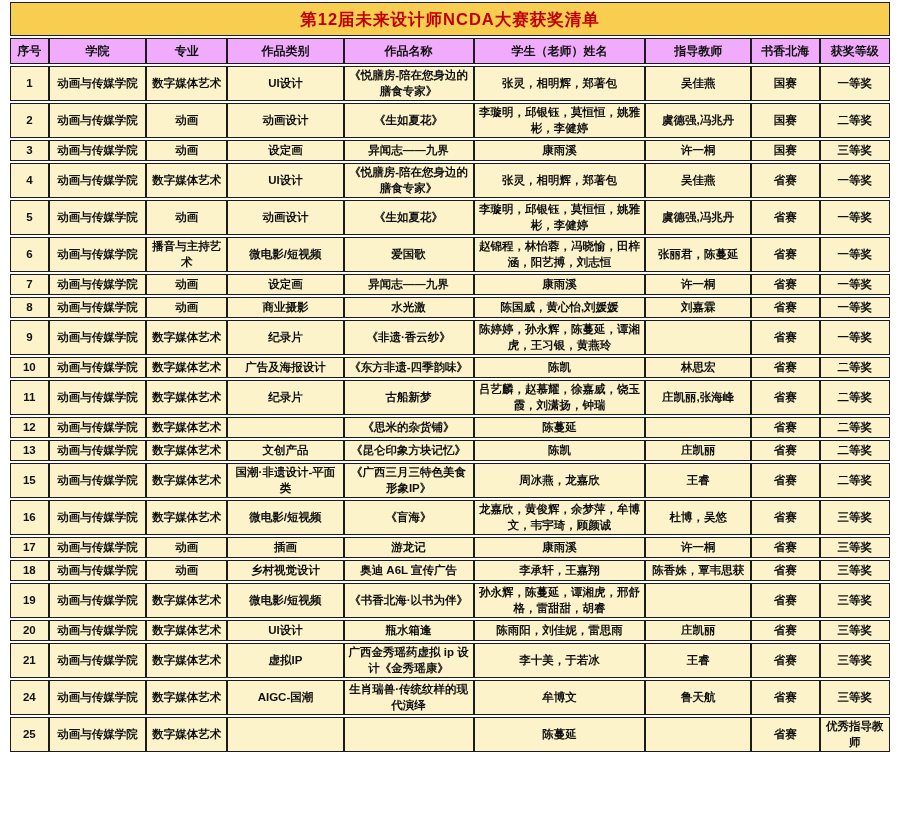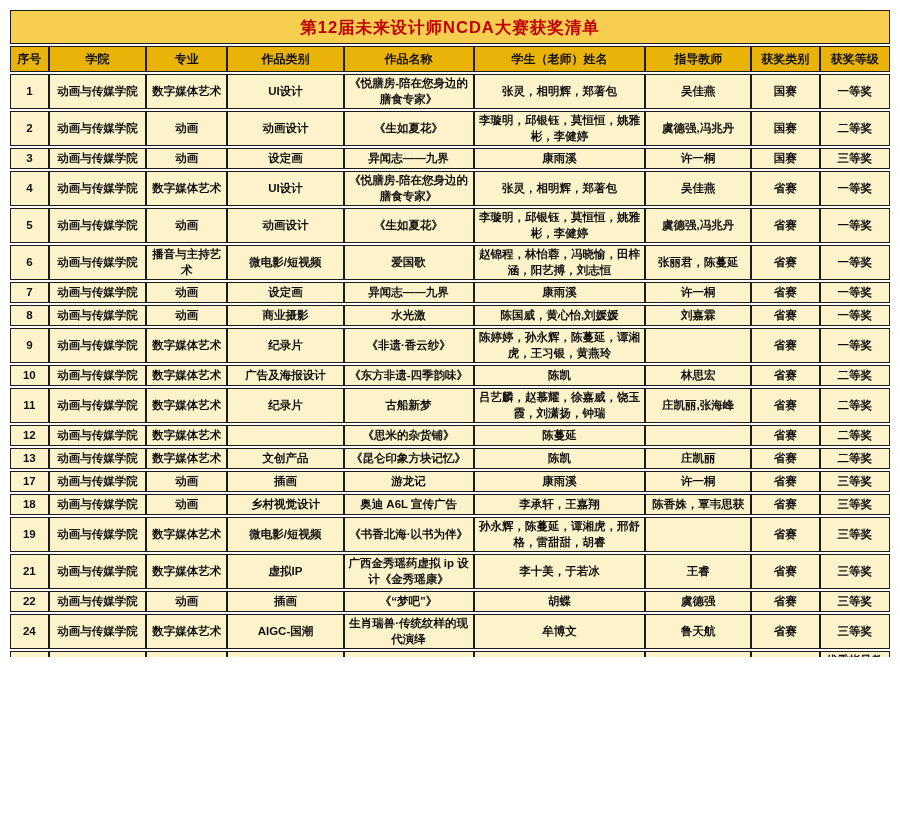--- a/index.html
+++ b/index.html
@@ -1,22 +1,22 @@
 <!DOCTYPE html>
 <html><head>
 <meta charset="utf-8">
 <style>
   html,body{margin:0;padding:0;background:#ffffff;font-family:"Liberation Sans","DejaVu Sans",sans-serif;}
-  .page{width:900px;height:657px;background:#ffffff;box-sizing:border-box;padding:8px 10px;}
+  .page{width:900px;height:836px;background:#ffffff;box-sizing:border-box;padding:0 10px;}
   table.awards{width:880px;border-collapse:separate;border-spacing:0 2px;table-layout:fixed;}
   td,th{border:1.6px solid #1c1c1c;background:#fcf3ca;text-align:center;vertical-align:middle;
         font-size:11.5px;font-weight:bold;color:#111;padding:1px 2px;line-height:1.35;
         overflow-wrap:break-word;word-break:break-all;}
   td.title-cell{background:#f7ce4f;color:#c00000;font-size:16.5px;height:30px;letter-spacing:1px;}
-  th.col-header{background:#eab308;height:22px;font-size:12px;}
+  th.col-header{background:#f0abfc;height:22px;font-size:12px;}
   td.data-cell{height:17px;}
   col.c-no{width:4.4%;} col.c-college{width:11.1%;} col.c-major{width:9.2%;}
   col.c-category{width:13.2%;} col.c-work{width:14.8%;} col.c-students{width:19.5%;}
   col.c-advisor{width:12.0%;} col.c-awardtype{width:7.8%;} col.c-awardlevel{width:8.0%;}
 </style>
 </head>
 <body>
 
 <div class="page">
   <table class="awards">
@@ -36,21 +36,21 @@
         <td class="title-cell" colspan="9">第12届未来设计师NCDA大赛获奖清单</td>
       </tr>
       <tr id="header-row">
           <th class="col-header">序号</th>
           <th class="col-header">学院</th>
           <th class="col-header">专业</th>
           <th class="col-header">作品类别</th>
           <th class="col-header">作品名称</th>
           <th class="col-header">学生（老师）姓名</th>
           <th class="col-header">指导教师</th>
-          <th class="col-header">获奖类别</th>
+          <th class="col-header">书香北海</th>
           <th class="col-header">获奖等级</th>
         </tr>
     </tbody>
     <tbody id="table-body">
         <tr>
           <td class="data-cell">1</td>
           <td class="data-cell">动画与传媒学院</td>
           <td class="data-cell">数字媒体艺术</td>
           <td class="data-cell">UI设计</td>
           <td class="data-cell">《悦膳房-陪在您身边的膳食专家》</td>
@@ -185,20 +185,42 @@
           <td class="data-cell">动画与传媒学院</td>
           <td class="data-cell">数字媒体艺术</td>
           <td class="data-cell">文创产品</td>
           <td class="data-cell">《昆仑印象方块记忆》</td>
           <td class="data-cell">陈凯</td>
           <td class="data-cell">庄凯丽</td>
           <td class="data-cell">省赛</td>
           <td class="data-cell">二等奖</td>
         </tr>
         <tr>
+          <td class="data-cell">15</td>
+          <td class="data-cell">动画与传媒学院</td>
+          <td class="data-cell">数字媒体艺术</td>
+          <td class="data-cell">国潮·非遗设计-平面类</td>
+          <td class="data-cell">《广西三月三特色美食形象IP》</td>
+          <td class="data-cell">周冰燕，龙嘉欣</td>
+          <td class="data-cell">王睿</td>
+          <td class="data-cell">省赛</td>
+          <td class="data-cell">二等奖</td>
+        </tr>
+        <tr>
+          <td class="data-cell">16</td>
+          <td class="data-cell">动画与传媒学院</td>
+          <td class="data-cell">数字媒体艺术</td>
+          <td class="data-cell">微电影/短视频</td>
+          <td class="data-cell">《盲海》</td>
+          <td class="data-cell">龙嘉欣，黄俊辉，余梦萍，牟博文，韦宇琦，顾颜诚</td>
+          <td class="data-cell">杜博，吴悠</td>
+          <td class="data-cell">省赛</td>
+          <td class="data-cell">三等奖</td>
+        </tr>
+        <tr>
           <td class="data-cell">17</td>
           <td class="data-cell">动画与传媒学院</td>
           <td class="data-cell">动画</td>
           <td class="data-cell">插画</td>
           <td class="data-cell">游龙记</td>
           <td class="data-cell">康雨溪</td>
           <td class="data-cell">许一桐</td>
           <td class="data-cell">省赛</td>
           <td class="data-cell">三等奖</td>
         </tr>
@@ -218,38 +240,38 @@
           <td class="data-cell">动画与传媒学院</td>
           <td class="data-cell">数字媒体艺术</td>
           <td class="data-cell">微电影/短视频</td>
           <td class="data-cell">《书香北海·以书为伴》</td>
           <td class="data-cell">孙永辉，陈蔓延，谭湘虎，邢舒格，雷甜甜，胡睿</td>
           <td class="data-cell"></td>
           <td class="data-cell">省赛</td>
           <td class="data-cell">三等奖</td>
         </tr>
         <tr>
+          <td class="data-cell">20</td>
+          <td class="data-cell">动画与传媒学院</td>
+          <td class="data-cell">数字媒体艺术</td>
+          <td class="data-cell">UI设计</td>
+          <td class="data-cell">瓶水箱逢</td>
+          <td class="data-cell">陈雨阳，刘佳妮，雷思雨</td>
+          <td class="data-cell">庄凯丽</td>
+          <td class="data-cell">省赛</td>
+          <td class="data-cell">三等奖</td>
+        </tr>
+        <tr>
           <td class="data-cell">21</td>
           <td class="data-cell">动画与传媒学院</td>
           <td class="data-cell">数字媒体艺术</td>
           <td class="data-cell">虚拟IP</td>
           <td class="data-cell">广西金秀瑶药虚拟 ip 设计《金秀瑶康》</td>
           <td class="data-cell">李十美，于若冰</td>
           <td class="data-cell">王睿</td>
-          <td class="data-cell">省赛</td>
-          <td class="data-cell">三等奖</td>
-        </tr>
-        <tr>
-          <td class="data-cell">22</td>
-          <td class="data-cell">动画与传媒学院</td>
-          <td class="data-cell">动画</td>
-          <td class="data-cell">插画</td>
-          <td class="data-cell">《“梦吧”》</td>
-          <td class="data-cell">胡蝶</td>
-          <td class="data-cell">虞德强</td>
           <td class="data-cell">省赛</td>
           <td class="data-cell">三等奖</td>
         </tr>
         <tr>
           <td class="data-cell">24</td>
           <td class="data-cell">动画与传媒学院</td>
           <td class="data-cell">数字媒体艺术</td>
           <td class="data-cell">AIGC-国潮</td>
           <td class="data-cell">生肖瑞兽·传统纹样的现代演绎</td>
           <td class="data-cell">牟博文</td>

